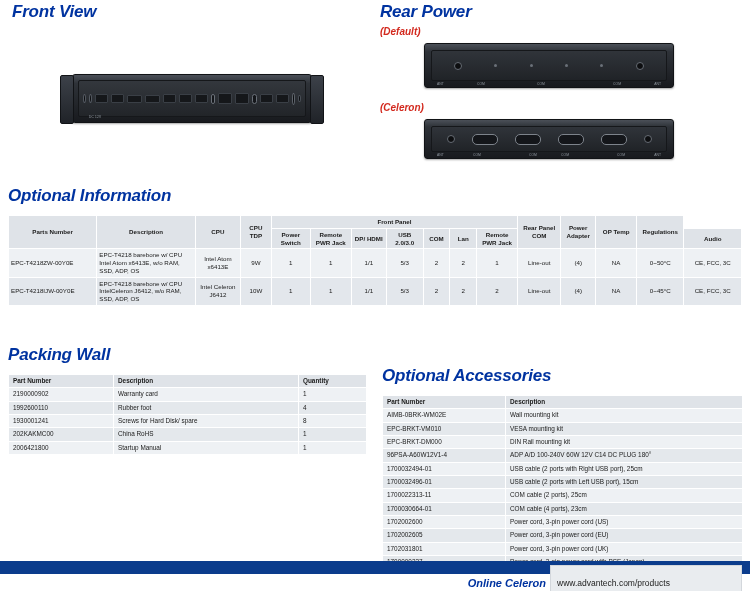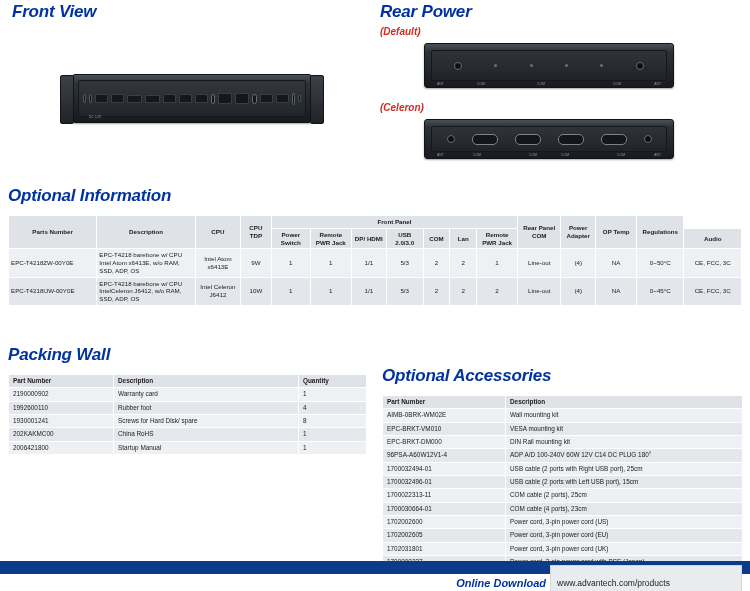--- a/index.html
+++ b/index.html
@@ -471,17 +471,17 @@
         <tr class="alt">
           <td>1700000237</td>
           <td>Power cord, 3-pin power cord with PSE (Japan)</td>
         </tr>
       </tbody>
     </table>
   </div>
 
   <div id="footer-bar"></div>
   <div id="footer-row">
-    <span class="dl-label">Online Download</span>
+    <span class="dl-label">Online Celeron</span>
     <span class="dl-url">www.advantech.com/products</span>
   </div>
 
 </div>
 
 </body></html>

